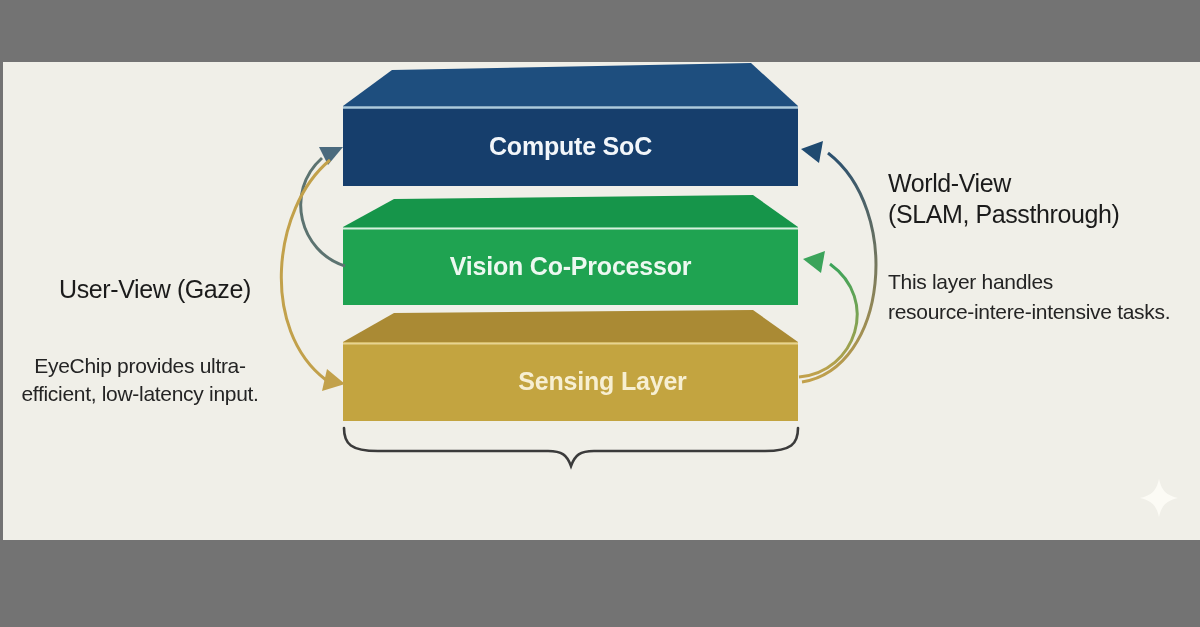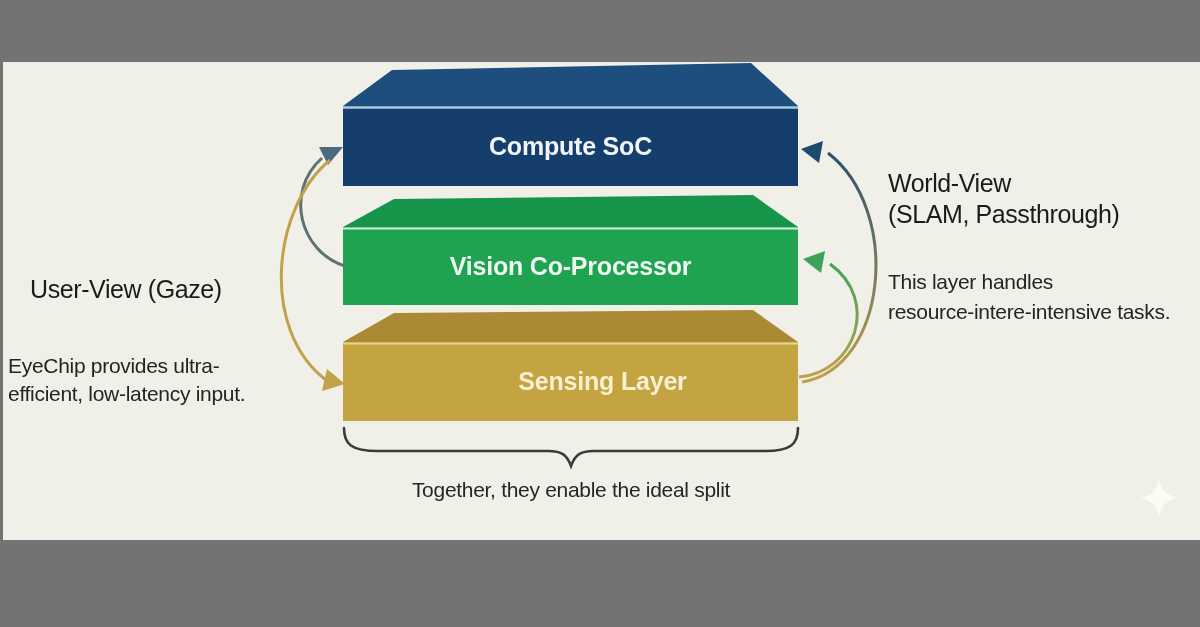--- a/index.html
+++ b/index.html
@@ -27,21 +27,21 @@
   .annot-heading {
     position: absolute;
     font-weight: normal; font-size: 25px; color: #1b1b1b;
     letter-spacing: -0.4px; line-height: 31px; white-space: nowrap;
   }
   .annot-body {
     position: absolute;
     font-size: 21px; color: #242424;
     letter-spacing: -0.3px; line-height: 28px; white-space: nowrap; margin-top: 19px;
   }
-  .center { }
+  .center { text-align: center; }
   .caption {
     position: absolute;
     left: 381px; top: 477px; width: 380px;
     text-align: center;
     font-size: 21px; color: #262626;
     letter-spacing: -0.3px; line-height: 25px; white-space: nowrap;
   }
 </style>
 </head>
 <body>
@@ -109,15 +109,14 @@
   </div>
 
   <div>
     <div class="annot-heading" style="left:888px; top:168px;">World-View</div>
     <div class="annot-heading" style="left:888px; top:199px;">(SLAM, Passthrough)</div>
     <div class="annot-body" style="left:888px; top:249px;">This layer handles</div>
     <div class="annot-body" style="left:888px; top:279px;">resource-intere-intensive tasks.</div>
   </div>
 
   <div class="caption">
-    <div>Together, they enable the ideal split</div>
   </div>
 </div>
 
 </body></html>

